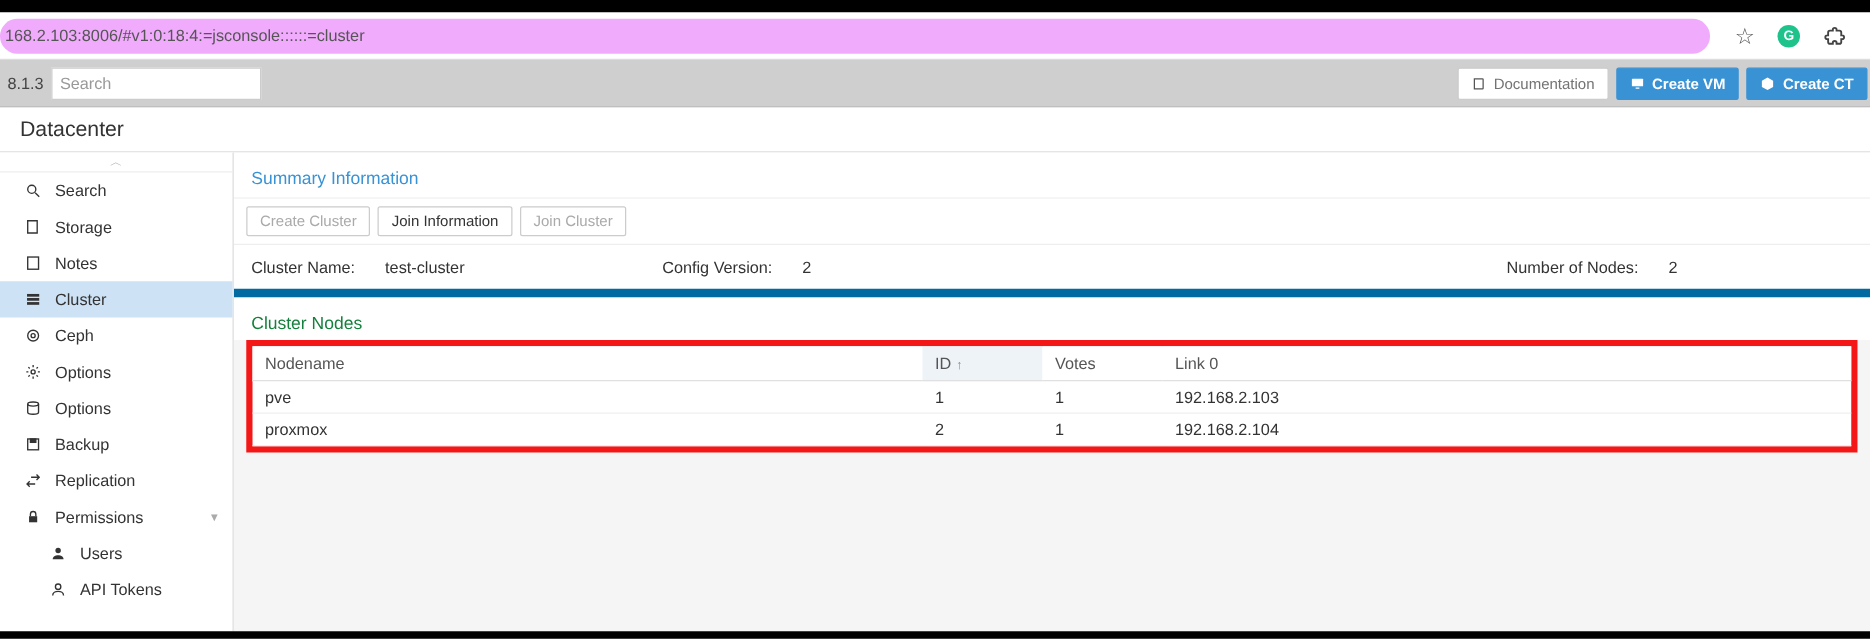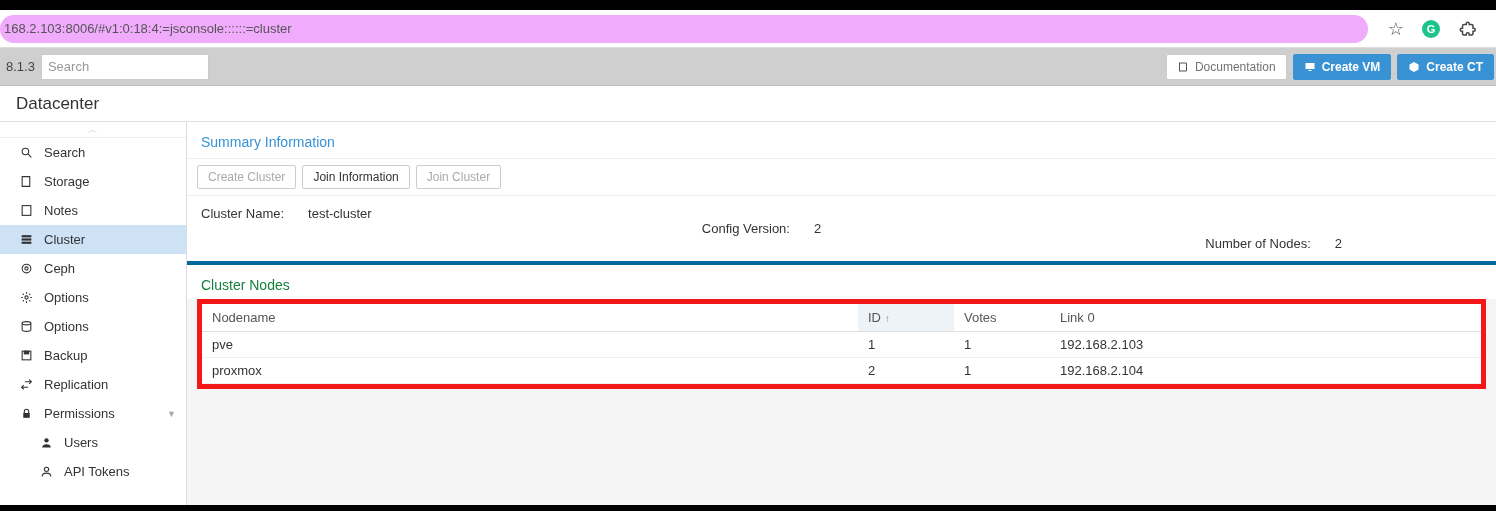--- a/index.html
+++ b/index.html
@@ -37,35 +37,35 @@
   .side-item.selected { background:#cde2f5; }
   .side-item.sub { padding-left:40px; }
   .side-item .expand { margin-left:auto; color:#aaa; font-size:9px; }
 
   
   .content { flex:1; background:#f5f5f5; padding:0; overflow:hidden; }
   .section-title { color:#3892d4; font-size:14px; padding:12px 14px 8px; background:#fff; border-bottom:1px solid #eee; }
   .toolbar { background:#fff; padding:6px 10px; display:flex; gap:6px; border-bottom:1px solid #eee; }
   .tbtn { height:24px; padding:0 10px; border:1px solid #ccc; background:#fff; font-size:12px; display:flex; align-items:center; border-radius:2px; cursor:pointer; }
   .tbtn.disabled { color:#aaa; cursor:default; }
-  .info-row { background:#fff; display:flex; padding:10px 14px; border-bottom:4px solid #0369a1; font-size:13px;flex-direction:column; }
+  .info-row { background:#fff; display:flex; padding:10px 14px; border-bottom:7px solid #0369a1; font-size:13px; }
   .info-pair { display:flex; gap:24px; }
   .info-label { color:#333; }
   .info-pair.mid { margin-left:auto; margin-right:auto; position:relative; left:-80px;}
   .info-pair.right { margin-left:auto; margin-right:140px;}
 
   .section-title2 { color:#15803d; font-size:14px; padding:12px 14px 6px; background:#fff; }
 
   
   .table-wrap { margin:0 10px; border:5px solid #f41717; background:#fff; }
   table { width:100%; border-collapse:collapse; font-size:13px; }
   th { text-align:left; font-weight:normal; color:#555; padding:6px 10px; border-bottom:1px solid #e0e0e0; background:#fff; }
   th.sorted { background:#eef3f8; }
   td { padding:5px 10px; border-bottom:1px solid #f0f0f0; }
-  .col-node { width:656px; }
+  .col-node { width:536px; }
   .col-id { width:96px; }
   .col-votes { width:96px; }
   .sort-arrow { font-size:10px; color:#888; margin-left:4px; }
 
   .bottom-black { position:absolute; bottom:0; left:0; right:0; height:6px; background:#000; }
 
   svg { display:block; }
 </style>
 </head>
 <body>

